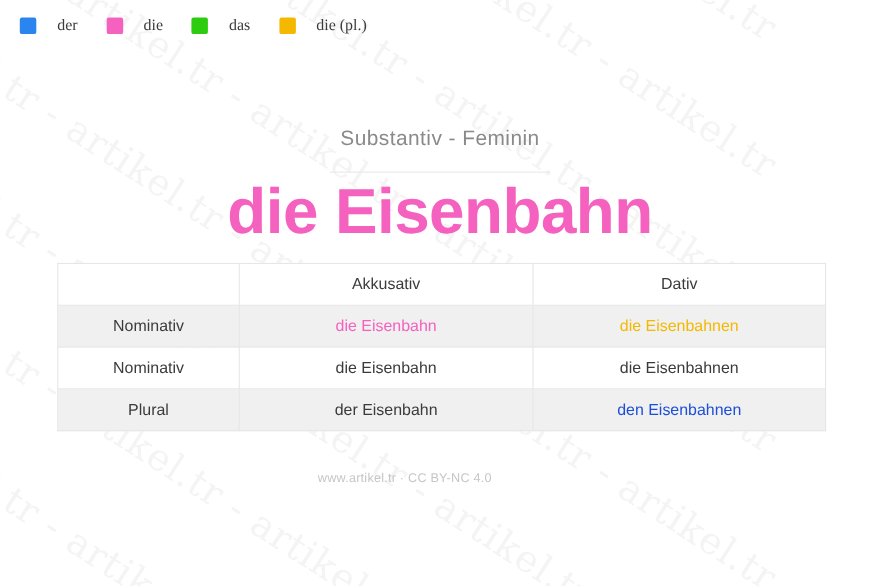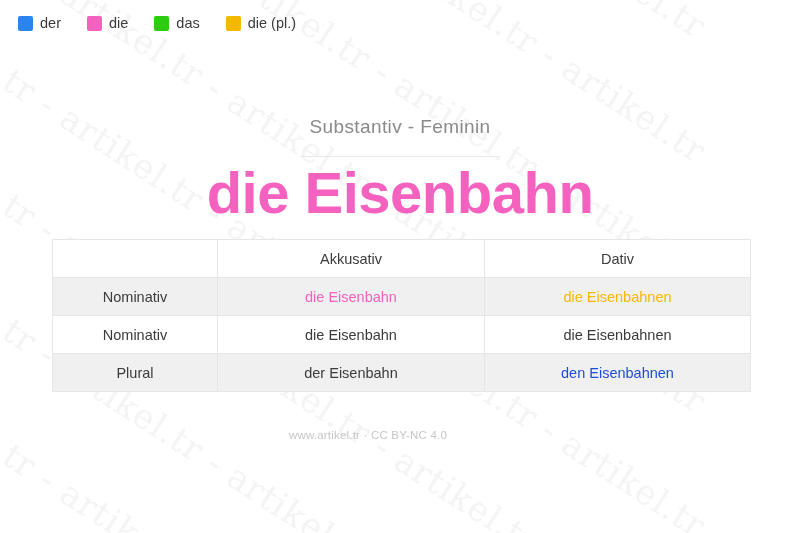--- a/index.html
+++ b/index.html
@@ -48,21 +48,22 @@
     position: absolute;
     top: 16px;
     left: 18px;
     display: flex;
     align-items: center;
     gap: 26px;
   }
   .legend-item {
     display: flex;
     align-items: center;
-    gap: 7px;
+    gap: 19px;
+    font-family: Liberation Serif, serif;
   }
   .legend-swatch {
     width: 15px;
     height: 15px;
     border-radius: 2px;
     display: inline-block;
   }
   .legend-label {
     font-size: 14.5px;
     color: #3b3b3b;

